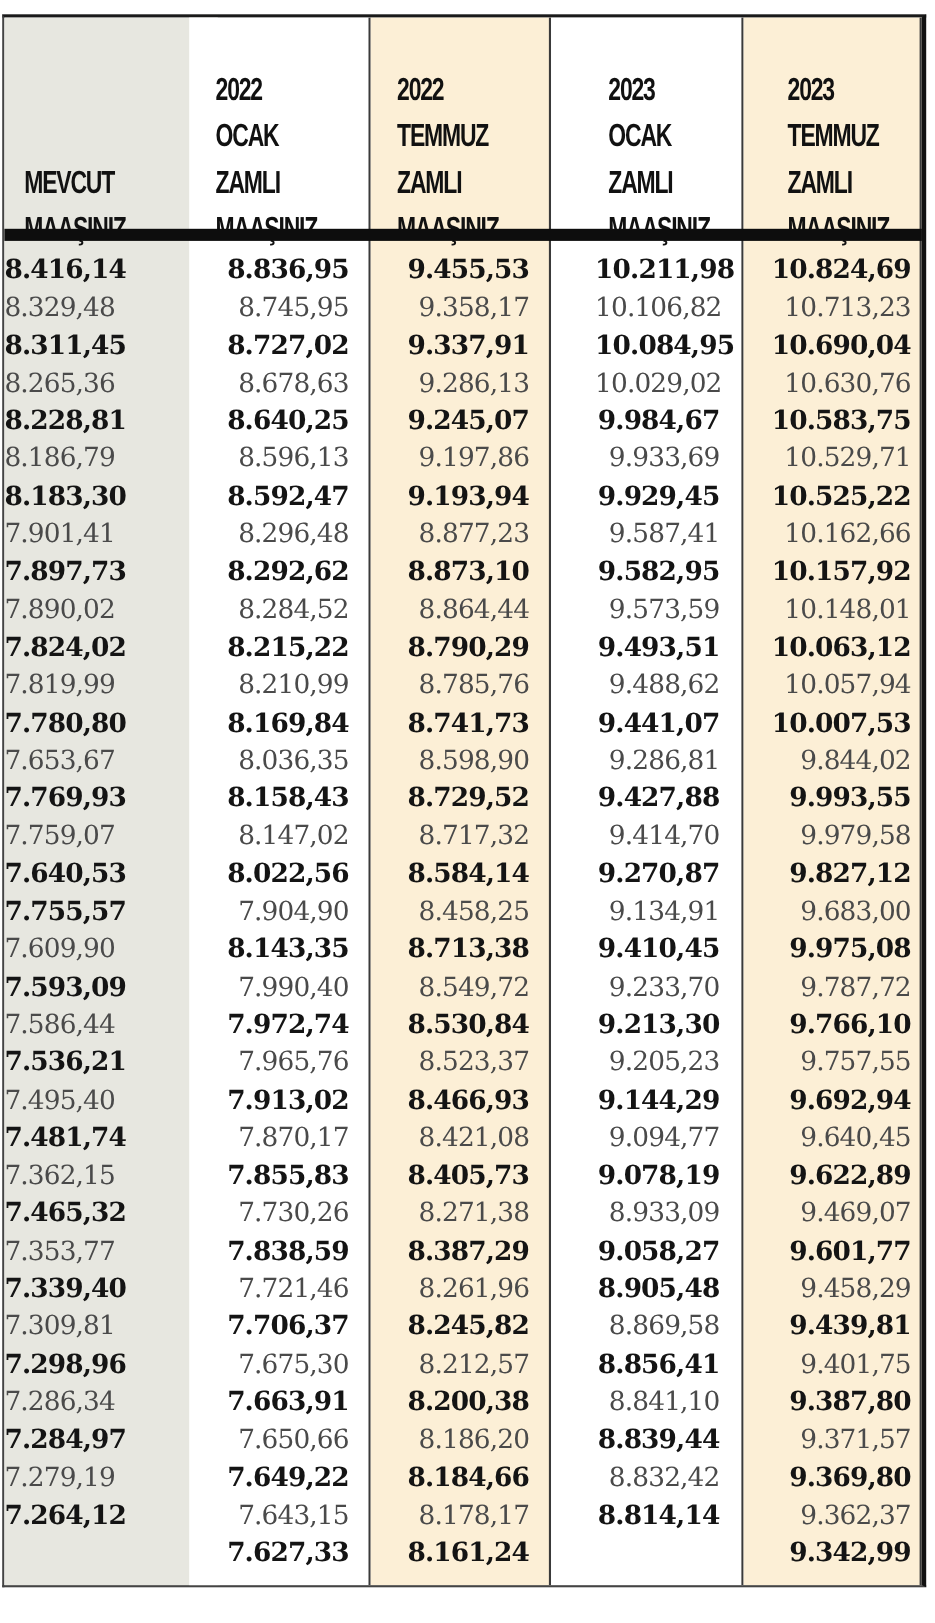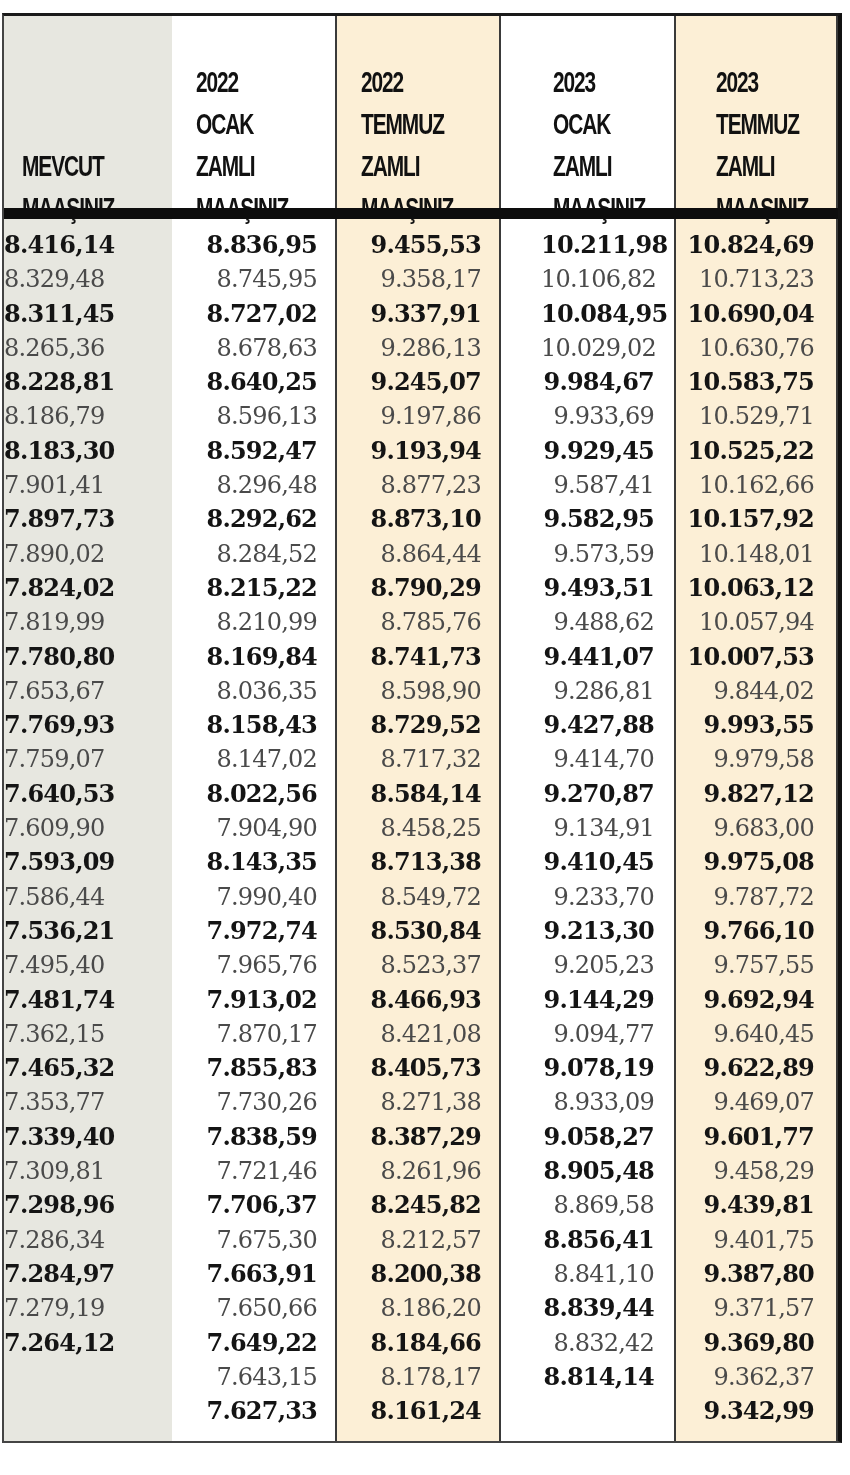--- a/index.html
+++ b/index.html
@@ -38,21 +38,21 @@
     }
     .rows {
       position: absolute; left: 0; right: 0; top: 212px;
       font-family: "DejaVu Serif", serif; font-size: 24px; line-height: 34.3px;
       letter-spacing: -0.8px;
     }
     .cell { white-space: nowrap; height: 34.3px; }
     .c0 .cell { text-align: left; padding-left: 0; }
     .c1 .cell, .c2 .cell, .c3 .cell, .c4 .cell { text-align: right; padding-right: 18px; }
     .c3 .cell { padding-right: 20px; margin-left: 40px; }
-    .c4 .cell { padding-right: 22px; }
+    .c4 .cell { padding-right: 8px; }
     .cell.b { font-weight: bold; color: #141414; }
     .cell.n { font-weight: normal; color: #4a4a4a; }
   </style>
 </head>
 <body>
 
 <div class="table-wrap">
   <div class="col c0">
     <div class="head">
       <span>MEVCUT</span>
@@ -69,20 +69,21 @@
         <div class="cell n">7.901,41</div>
         <div class="cell b">7.897,73</div>
         <div class="cell n">7.890,02</div>
         <div class="cell b">7.824,02</div>
         <div class="cell n">7.819,99</div>
         <div class="cell b">7.780,80</div>
         <div class="cell n">7.653,67</div>
         <div class="cell b">7.769,93</div>
         <div class="cell n">7.759,07</div>
         <div class="cell b">7.640,53</div>
+        <div class="cell b">7.755,57</div>
         <div class="cell n">7.609,90</div>
         <div class="cell b">7.593,09</div>
         <div class="cell n">7.586,44</div>
         <div class="cell b">7.536,21</div>
         <div class="cell n">7.495,40</div>
         <div class="cell b">7.481,74</div>
         <div class="cell n">7.362,15</div>
         <div class="cell b">7.465,32</div>
         <div class="cell n">7.353,77</div>
         <div class="cell b">7.339,40</div>

